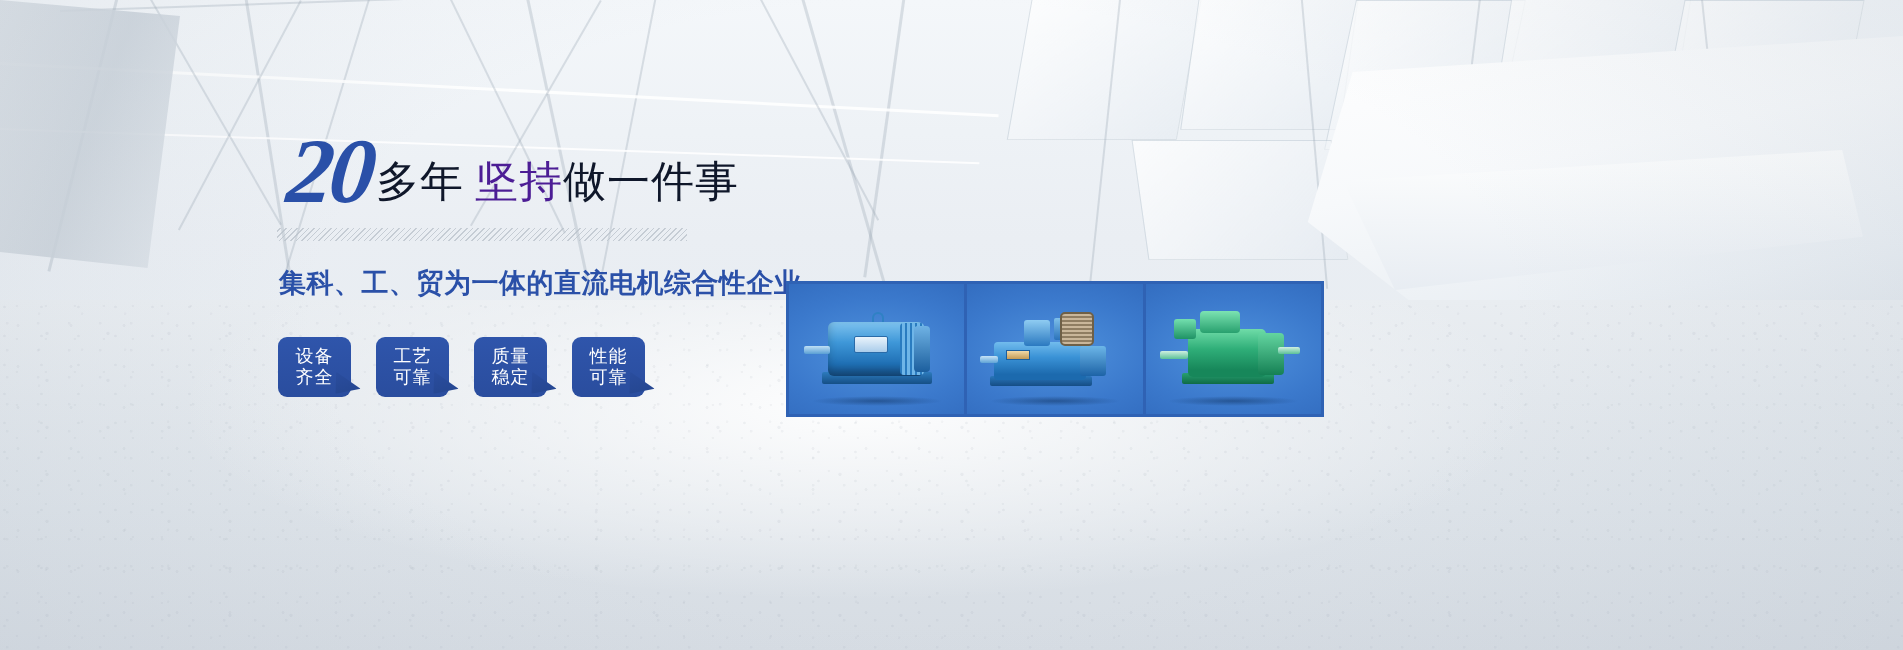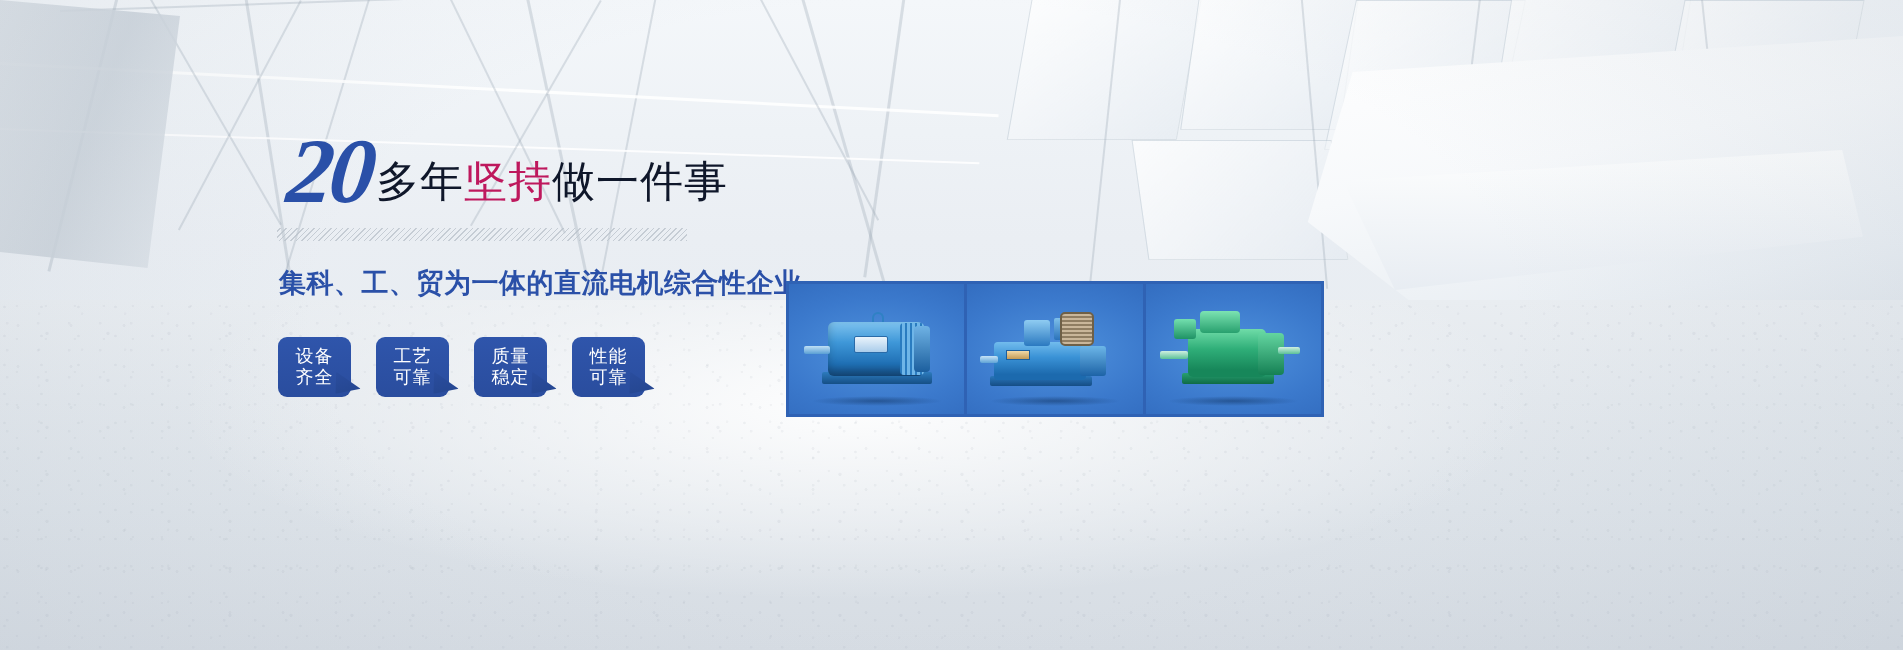--- a/index.html
+++ b/index.html
@@ -83,21 +83,21 @@
     font-style:italic; font-weight:700; font-size:92px; line-height:86px;
     color:#2a50a8; letter-spacing:-4px;
     transform:skewX(-6deg);
   }
   .cn-head {
     display:inline-block; vertical-align:bottom;
     font-size:43px; line-height:62px; font-weight:500; letter-spacing:1px;
     margin-left:4px; padding-bottom:2px;
   }
   .cn-head .dark { color:#0f172a; }
-  .cn-head .blue { color:#be185d; }
+  .cn-head .blue { color:#4c1d95;margin-left:11px; }
 
   .eng {
     position:absolute; left:394px; top:160px;
     font-size:13px; letter-spacing:4.6px; color:#b8c0c9; font-weight:400;
     white-space:nowrap;
   }
 
   .rule {
     position:absolute; left:277px; top:228px; width:410px; height:13px;
     background-image:repeating-linear-gradient(-45deg,#b9c1ca 0 1px,transparent 1px 4px);

